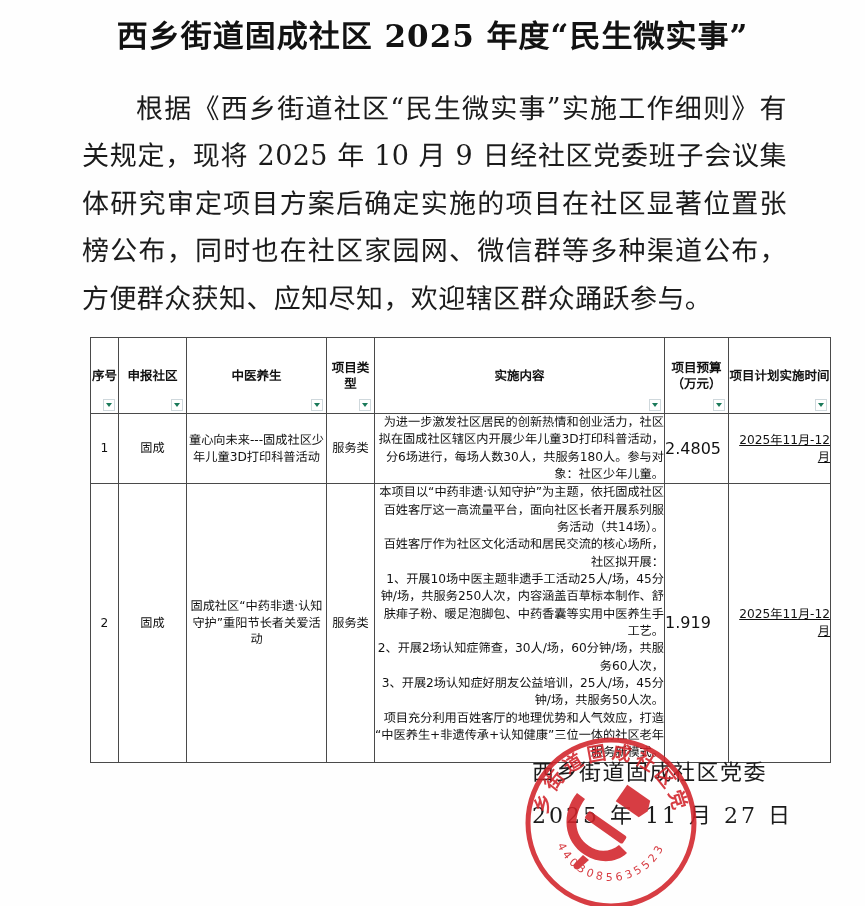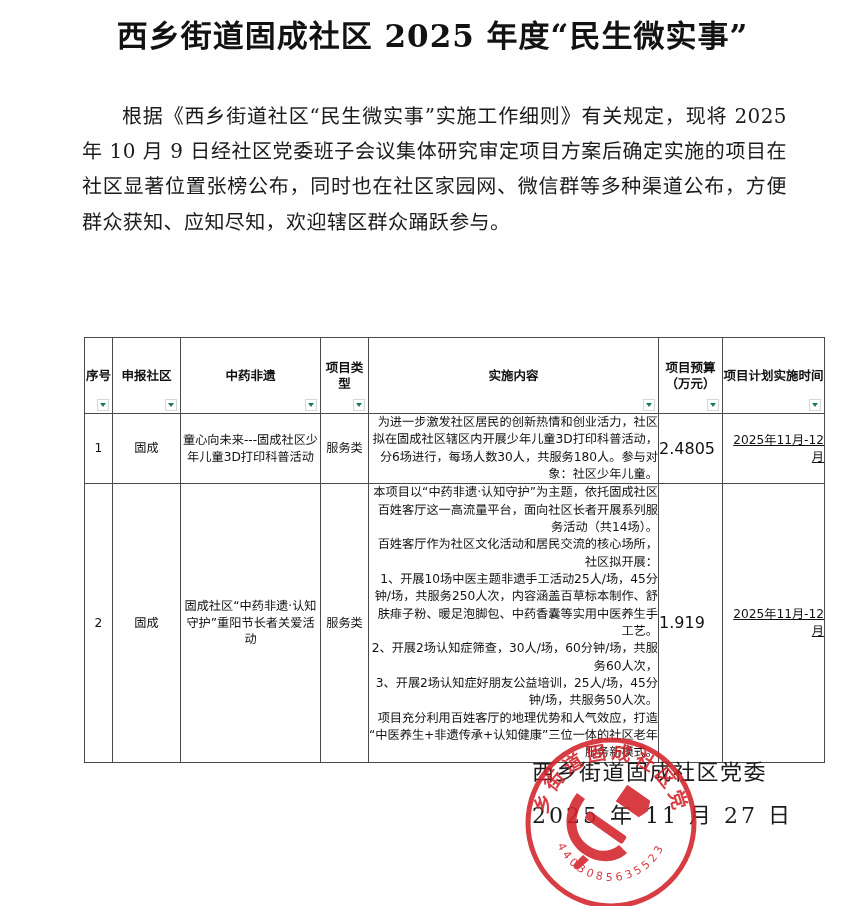--- a/index.html
+++ b/index.html
@@ -37,34 +37,34 @@
     margin: 0;
   }
   .doc-title .line {
     display: block;
     white-space: nowrap;
   }
 
   
   .body-para {
     font-family: "DejaVu Serif", "Liberation Serif", serif;
-    font-size: 20px;
+    font-size: 27px;
     line-height: 1.76;
     color: #1b1b1b;
     text-align: justify;
     text-justify: inter-ideograph;
-    margin: 40px 78px 0 82px;
+    margin: 26px 78px 0 82px;
     text-indent: 2em;
     letter-spacing: 0.4px;
   }
 
   
   .tbl-wrap {
     position: absolute;
-    left: 72px;
+    left: 78px;
     top: 337px;
     width: 740px;
     padding-left: 12px;
   }
   table.proj {
     border-collapse: collapse;
     width: 740px;
     table-layout: fixed;
     background: #ffffff;
   }
@@ -212,21 +212,21 @@
                 <span class="tri"></span>
               </span>
           </th>
           <th>
             <span class="hdr-text">申报社区</span>
             <span class="filter-btn">
                 <span class="tri"></span>
               </span>
           </th>
           <th>
-            <span class="hdr-text">中药非遗</span>
+            <span class="hdr-text">中医养生</span>
             <span class="filter-btn">
                 <span class="tri"></span>
               </span>
           </th>
           <th>
             <span class="hdr-text">项目类型</span>
             <span class="filter-btn">
                 <span class="tri"></span>
               </span>
           </th>

